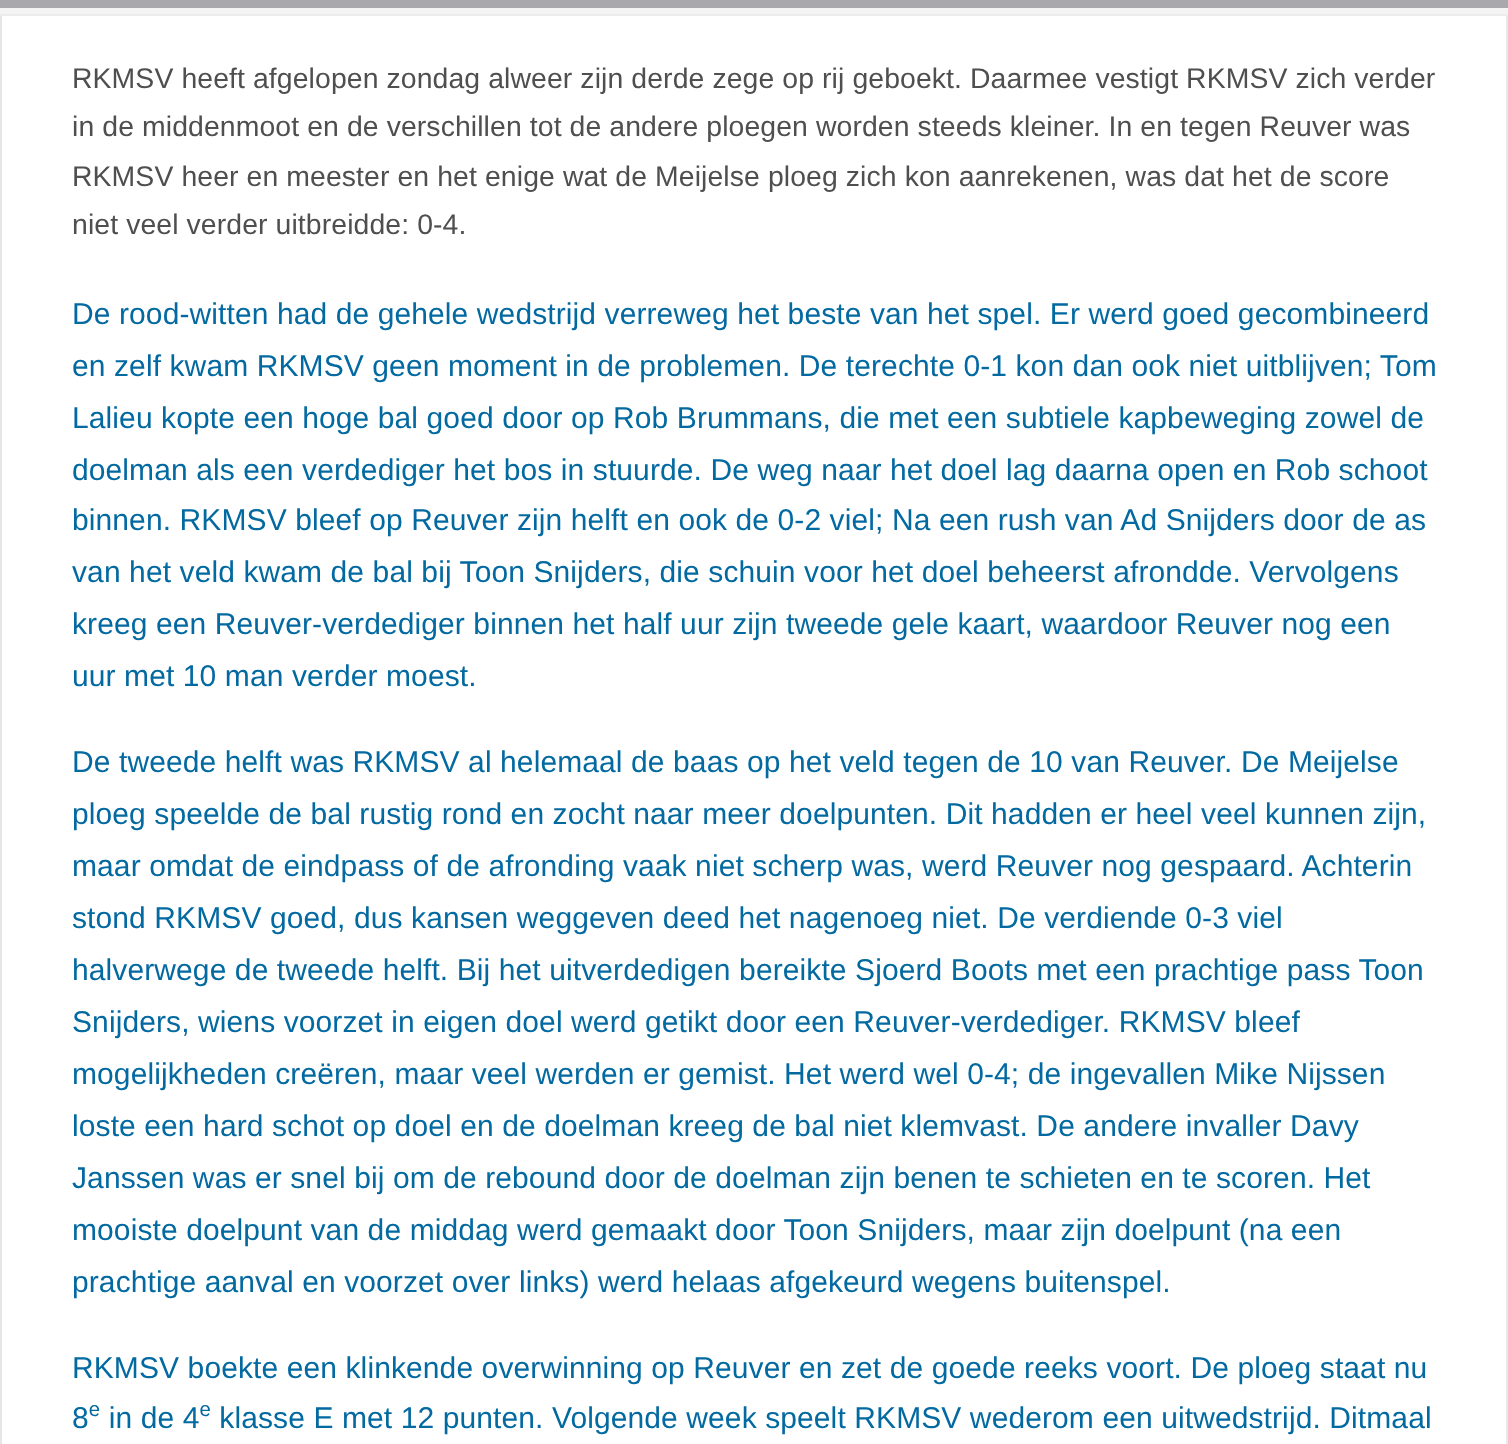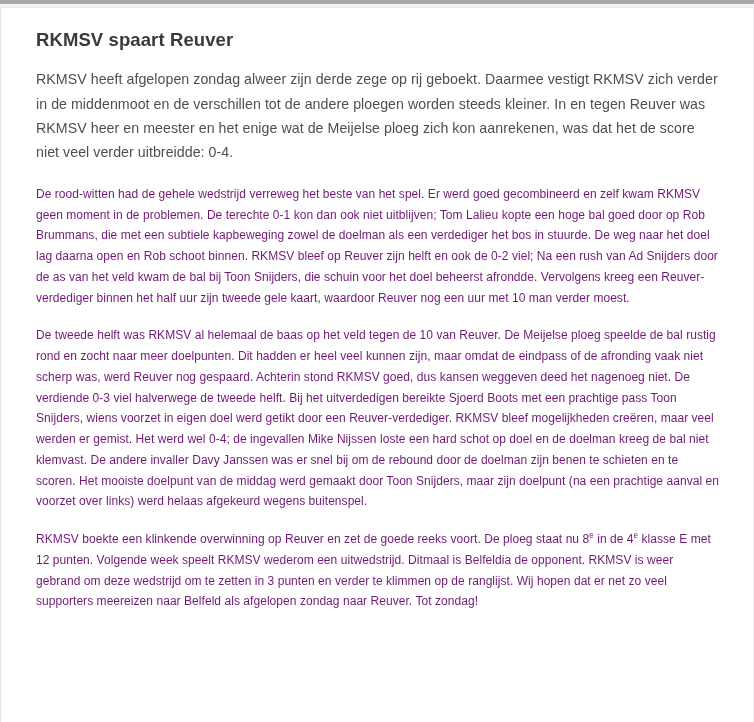--- a/index.html
+++ b/index.html
@@ -66,23 +66,23 @@
   .intro {
     margin: 0 0 19px 0;
     font-size: 14.2px;
     line-height: 1.72;
     color: #4f4f4f;
     letter-spacing: 0.05px;
   }
 
   .body-par {
     margin: 0 0 17px 0;
-    font-size: 12px;
+    font-size: 15px;
     line-height: 1.73;
-    color: #701a75;
+    color: #0369a1;
     letter-spacing: 0.05px;
   }
   .body-par:last-child {
     margin-bottom: 0;
   }
 
   sup {
     font-size: 0.68em;
     line-height: 0;
     vertical-align: super;
@@ -90,21 +90,20 @@
 </style>
 </head>
 <body>
 
 <div class="top-chrome-bar"></div>
 <div class="top-chrome-shade"></div>
 
 <div class="page-surface">
   <article class="article">
 
-    <h1 class="article-title">RKMSV spaart Reuver</h1>
 
     <p class="intro">RKMSV heeft afgelopen zondag alweer zijn derde zege op rij geboekt. Daarmee vestigt RKMSV zich verder in de middenmoot en de verschillen tot de andere ploegen worden steeds kleiner. In en tegen Reuver was RKMSV heer en meester en het enige wat de Meijelse ploeg zich kon aanrekenen, was dat het de score niet veel verder uitbreidde: 0-4.</p>
 
     <p class="body-par">De rood-witten had de gehele wedstrijd verreweg het beste van het spel. Er werd goed gecombineerd en zelf kwam RKMSV geen moment in de problemen. De terechte 0-1 kon dan ook niet uitblijven; Tom Lalieu kopte een hoge bal goed door op Rob Brummans, die met een subtiele kapbeweging zowel de doelman als een verdediger het bos in stuurde. De weg naar het doel lag daarna open en Rob schoot binnen. RKMSV bleef op Reuver zijn helft en ook de 0-2 viel; Na een rush van Ad Snijders door de as van het veld kwam de bal bij Toon Snijders, die schuin voor het doel beheerst afrondde. Vervolgens kreeg een Reuver-verdediger binnen het half uur zijn tweede gele kaart, waardoor Reuver nog een uur met 10 man verder moest.</p>
 
     <p class="body-par">De tweede helft was RKMSV al helemaal de baas op het veld tegen de 10 van Reuver. De Meijelse ploeg speelde de bal rustig rond en zocht naar meer doelpunten. Dit hadden er heel veel kunnen zijn, maar omdat de eindpass of de afronding vaak niet scherp was, werd Reuver nog gespaard. Achterin stond RKMSV goed, dus kansen weggeven deed het nagenoeg niet. De verdiende 0-3 viel halverwege de tweede helft. Bij het uitverdedigen bereikte Sjoerd Boots met een prachtige pass Toon Snijders, wiens voorzet in eigen doel werd getikt door een Reuver-verdediger. RKMSV bleef mogelijkheden creëren, maar veel werden er gemist. Het werd wel 0-4; de ingevallen Mike Nijssen loste een hard schot op doel en de doelman kreeg de bal niet klemvast. De andere invaller Davy Janssen was er snel bij om de rebound door de doelman zijn benen te schieten en te scoren. Het mooiste doelpunt van de middag werd gemaakt door Toon Snijders, maar zijn doelpunt (na een prachtige aanval en voorzet over links) werd helaas afgekeurd wegens buitenspel.</p>
 
     <p class="body-par"><span>RKMSV boekte een klinkende overwinning op Reuver en zet de goede reeks voort. De ploeg staat nu 8</span><sup>e</sup><span> in de 4</span><sup>e</sup><span> klasse E met 12 punten. Volgende week speelt RKMSV wederom een uitwedstrijd. Ditmaal is Belfeldia de opponent. RKMSV is weer gebrand om deze wedstrijd om te zetten in 3 punten en verder te klimmen op de ranglijst. Wij hopen dat er net zo veel supporters meereizen naar Belfeld als afgelopen zondag naar Reuver. Tot zondag!</span></p>
 
   </article>

